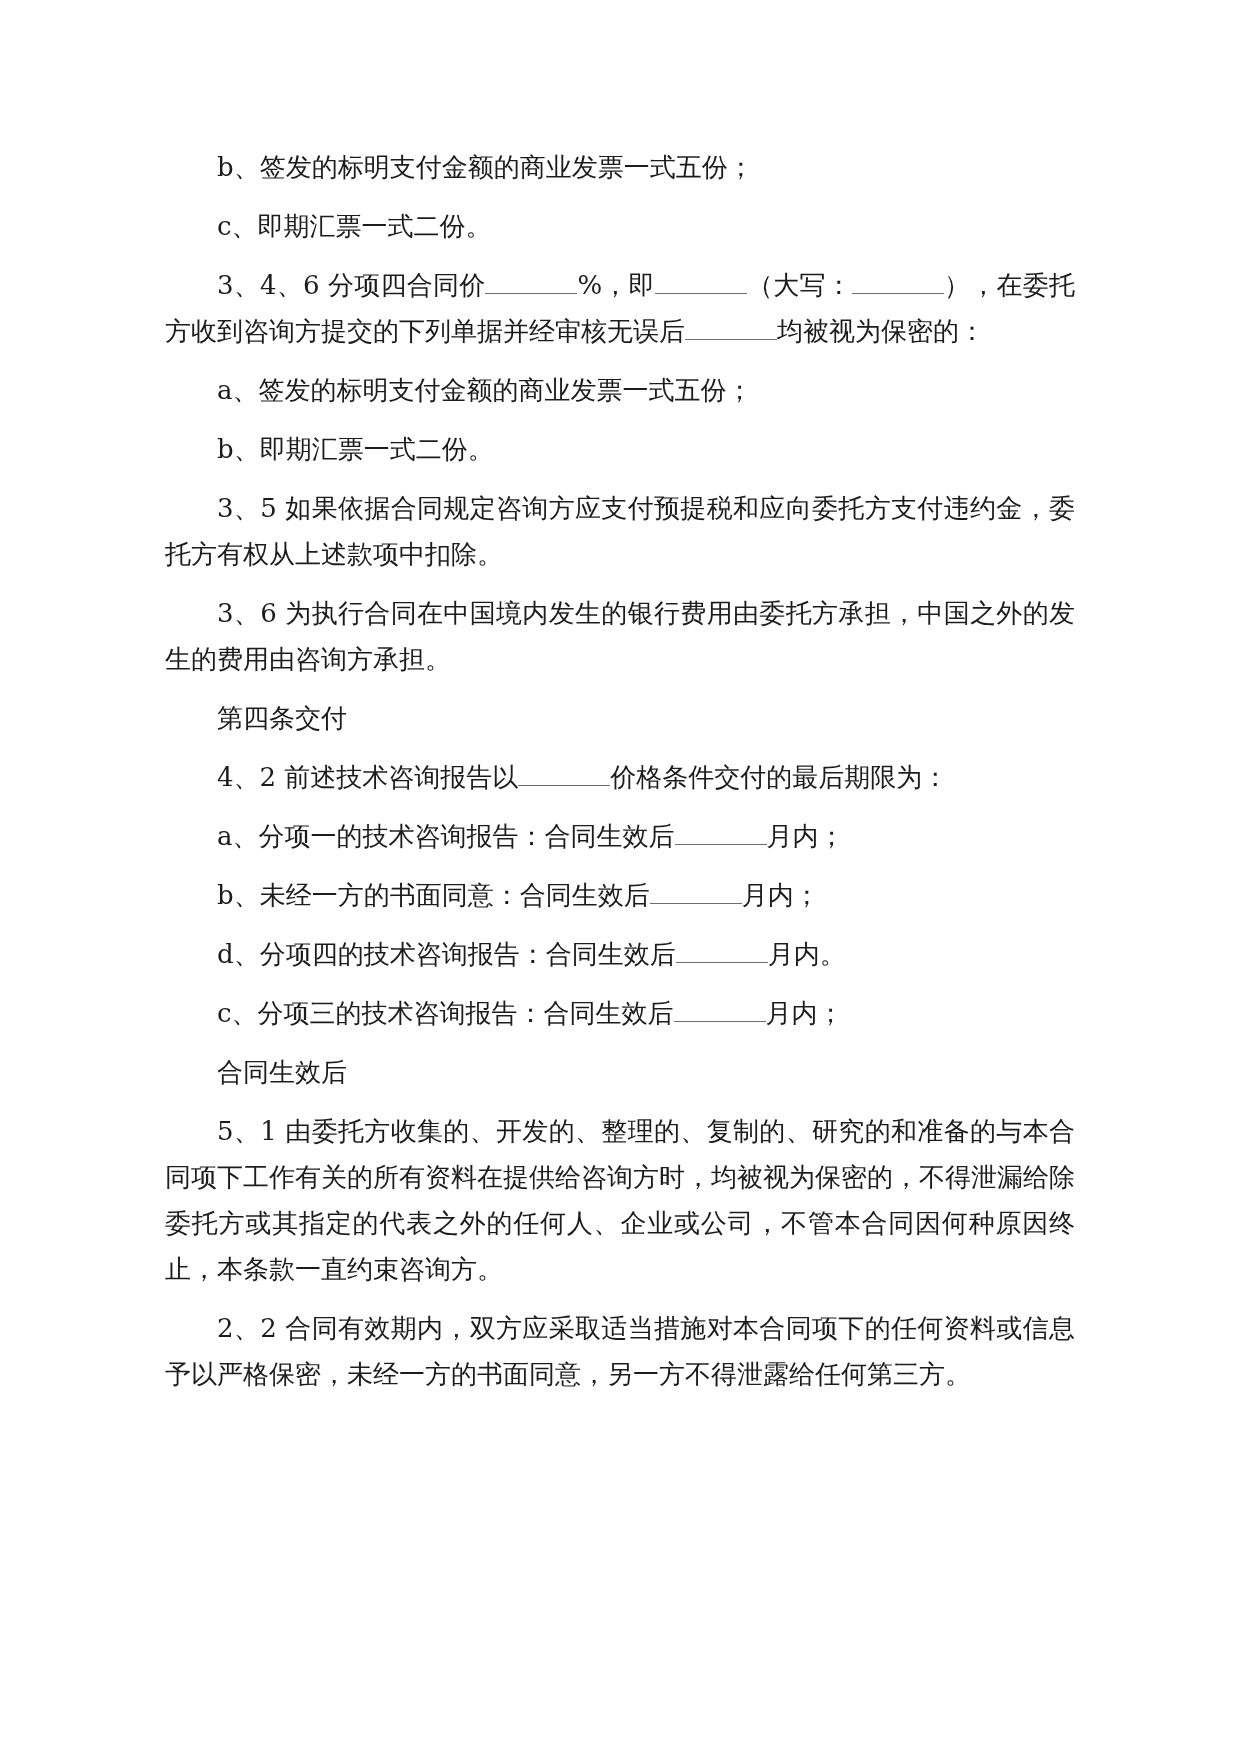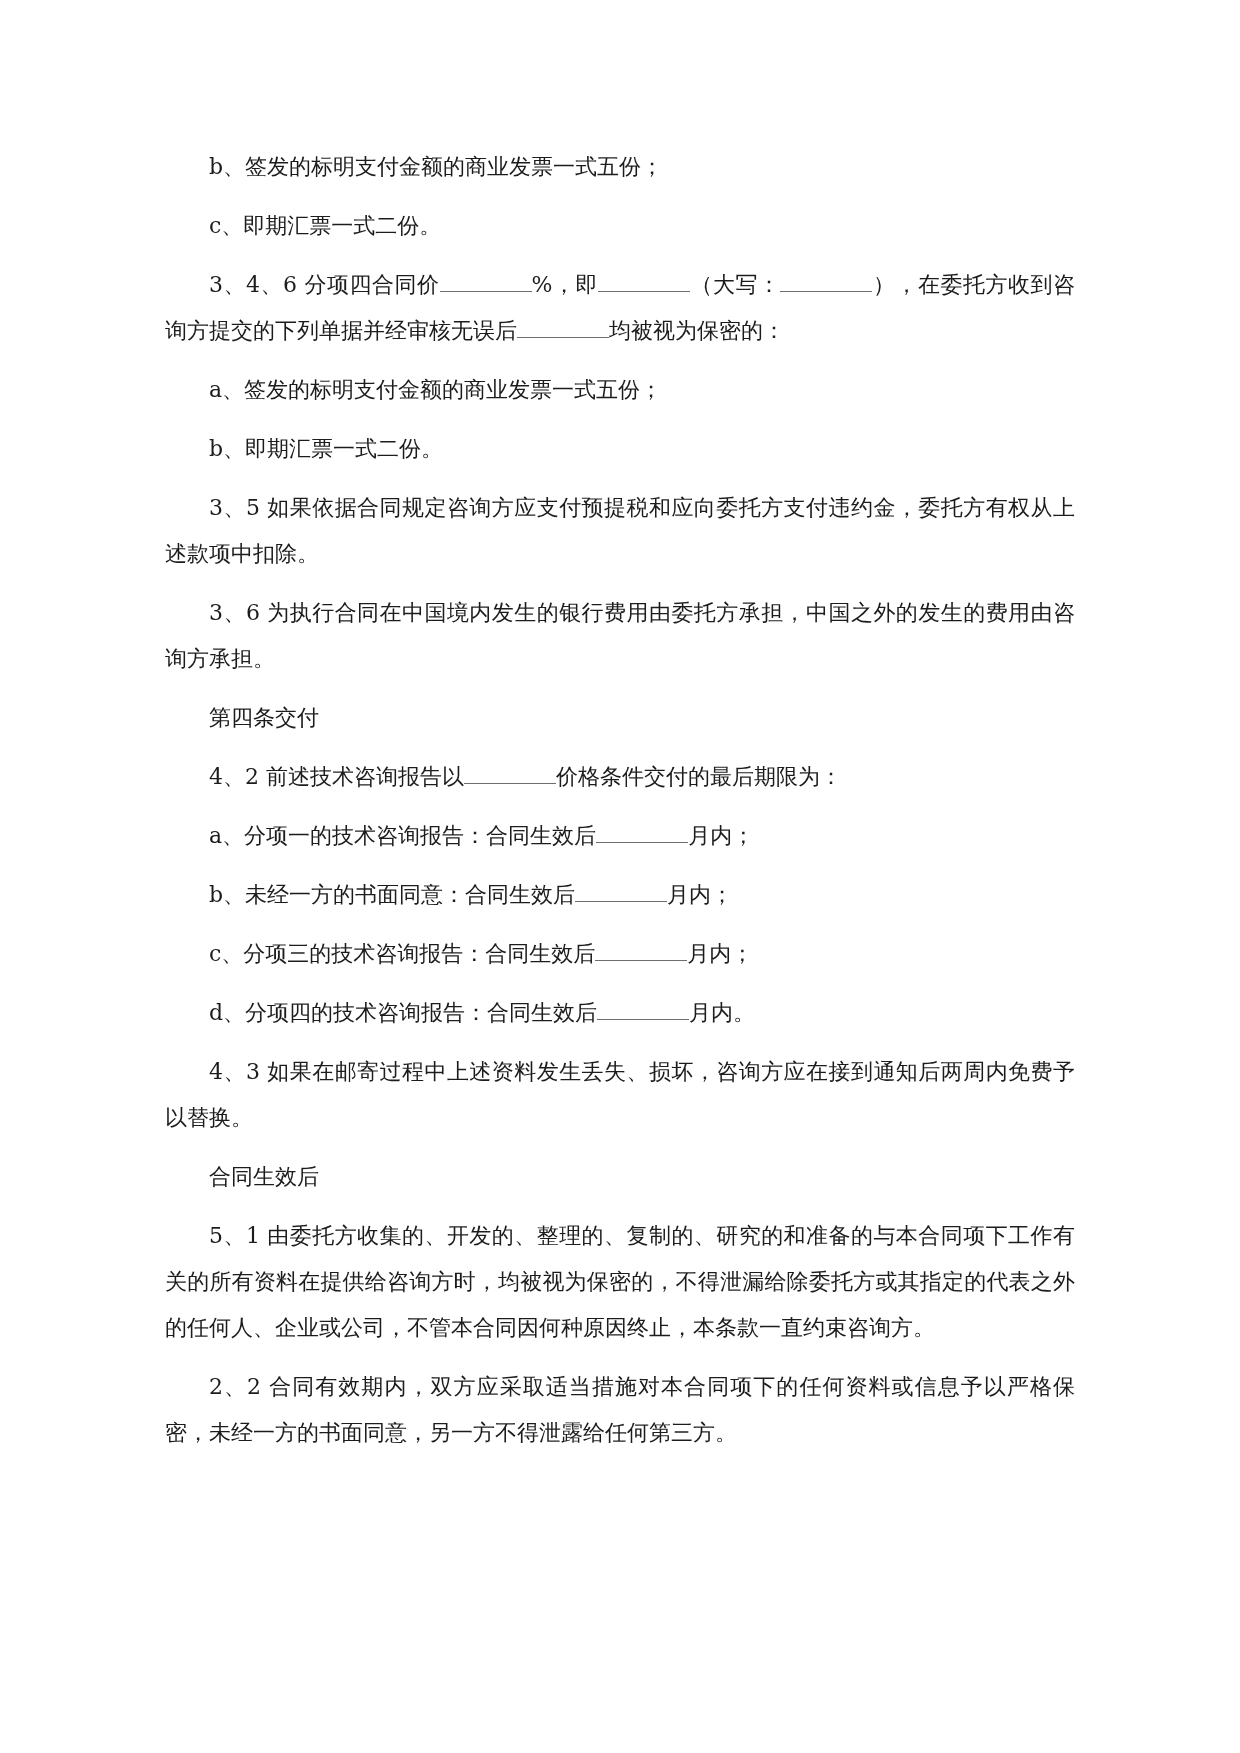--- a/index.html
+++ b/index.html
@@ -14,21 +14,21 @@
     background: #ffffff;
     overflow: hidden;
     font-family: "DejaVu Serif", "Liberation Serif", serif;
   }
   .doc-body {
     position: absolute;
     top: 144px;
     left: 165px;
     width: 910px;
     color: #1c1c1c;
-    font-size: 22px;
+    font-size: 26px;
     text-align: justify;
     word-break: break-all;
   }
   .doc-body p {
     margin: 0 0 13px 0;
     line-height: 46px;
     text-indent: 2em;
   }
   .blank {
     display: inline-block;
@@ -47,20 +47,19 @@
       <p><span>c、即期汇票一式二份。</span></p>
       <p><span>3、4、6 分项四合同价</span><span class="blank"></span><span>%，即</span><span class="blank"></span><span>（大写：</span><span class="blank"></span><span>），在委托方收到咨询方提交的下列单据并经审核无误后</span><span class="blank"></span><span>均被视为保密的：</span></p>
       <p><span>a、签发的标明支付金额的商业发票一式五份；</span></p>
       <p><span>b、即期汇票一式二份。</span></p>
       <p><span>3、5 如果依据合同规定咨询方应支付预提税和应向委托方支付违约金，委托方有权从上述款项中扣除。</span></p>
       <p><span>3、6 为执行合同在中国境内发生的银行费用由委托方承担，中国之外的发生的费用由咨询方承担。</span></p>
       <p><span>第四条交付</span></p>
       <p><span>4、2 前述技术咨询报告以</span><span class="blank"></span><span>价格条件交付的最后期限为：</span></p>
       <p><span>a、分项一的技术咨询报告：合同生效后</span><span class="blank"></span><span>月内；</span></p>
       <p><span>b、未经一方的书面同意：合同生效后</span><span class="blank"></span><span>月内；</span></p>
+      <p><span>d、分项四的技术咨询报告：合同生效后</span><span class="blank"></span><span>月内。</span></p>
       <p><span>c、分项三的技术咨询报告：合同生效后</span><span class="blank"></span><span>月内；</span></p>
-      <p><span>d、分项四的技术咨询报告：合同生效后</span><span class="blank"></span><span>月内。</span></p>
-      <p><span>4、3 如果在邮寄过程中上述资料发生丢失、损坏，咨询方应在接到通知后两周内免费予以替换。</span></p>
       <p><span>合同生效后</span></p>
       <p><span>5、1 由委托方收集的、开发的、整理的、复制的、研究的和准备的与本合同项下工作有关的所有资料在提供给咨询方时，均被视为保密的，不得泄漏给除委托方或其指定的代表之外的任何人、企业或公司，不管本合同因何种原因终止，本条款一直约束咨询方。</span></p>
       <p><span>2、2 合同有效期内，双方应采取适当措施对本合同项下的任何资料或信息予以严格保密，未经一方的书面同意，另一方不得泄露给任何第三方。</span></p>
     </div>
 </div>
 
 </body></html>

